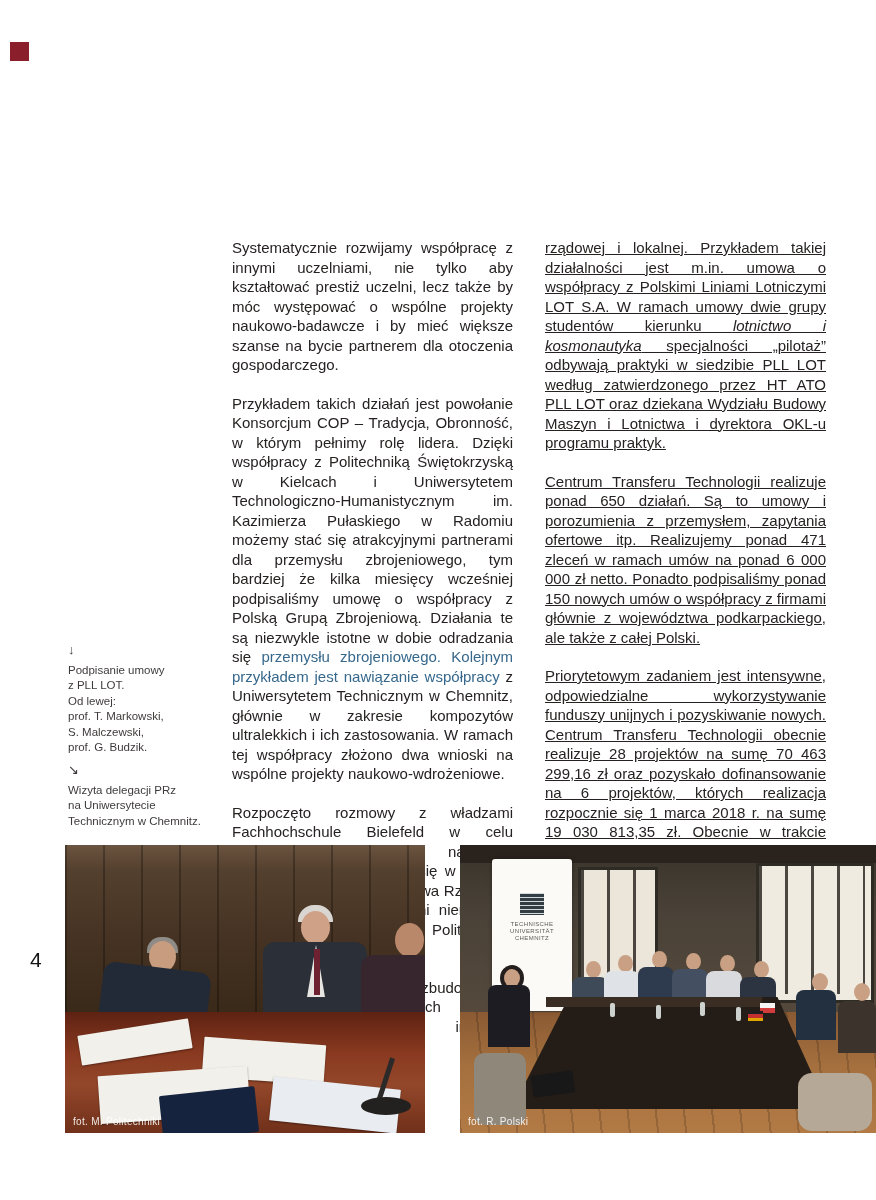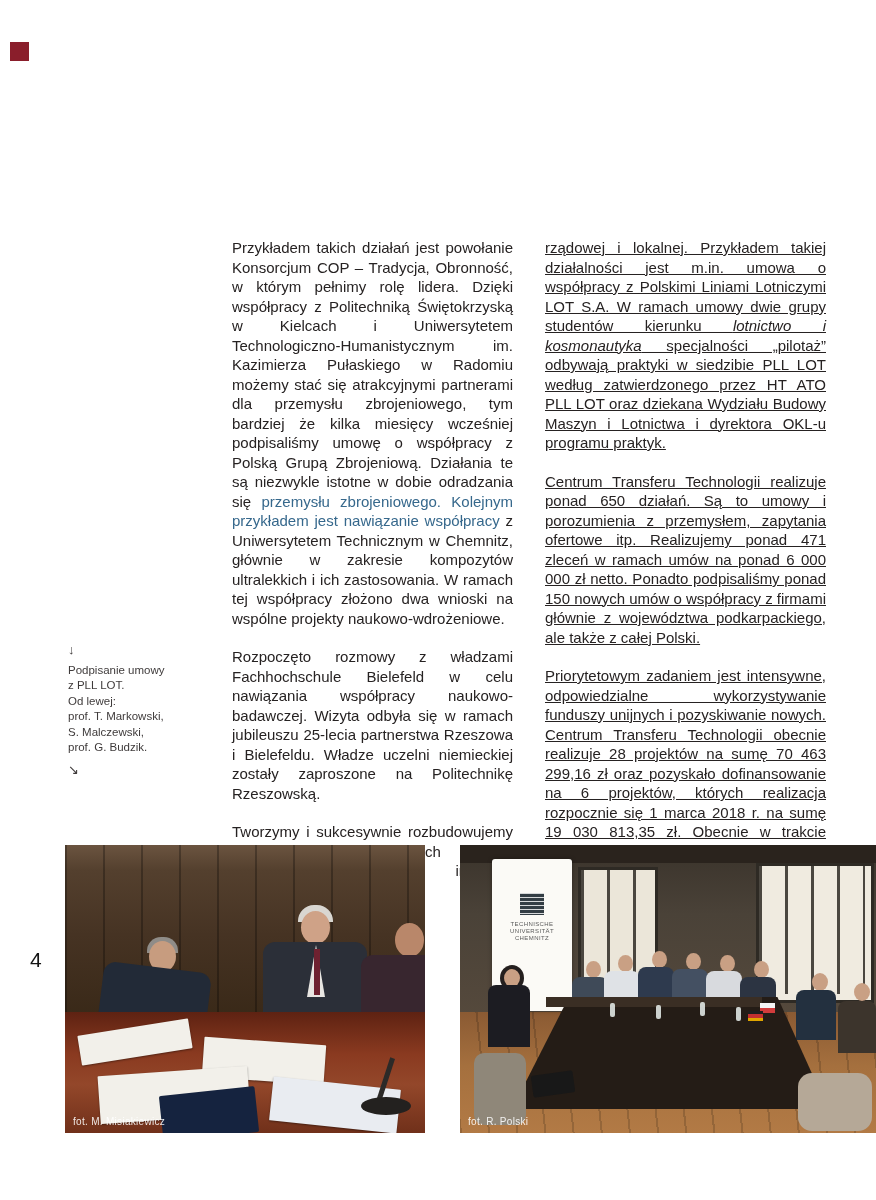--- a/index.html
+++ b/index.html
@@ -128,23 +128,25 @@
 <div class="corner-marker" style="background: rgb(138, 30, 43);"></div>
 
 <div class="page-number">4</div>
 
 <div class="margin-caption" id="caption-1">
   <span class="arrow">↓</span>
   <span class="caption-lines">Podpisanie umowy<br>z PLL LOT.<br>Od lewej:<br>prof. T. Markowski,<br>S. Malczewski,<br>prof. G. Budzik.</span>
 </div>
 <div class="margin-caption" id="caption-2">
   <span class="arrow">↘</span>
+  <span class="caption-lines">Wizyta delegacji PRz<br>na Uniwersytecie<br>Technicznym w Chemnitz.</span>
 </div>
 
 <div class="text-col left" id="col-left">
+    <p><span>Systematycznie rozwijamy współpracę z innymi uczelniami, nie tylko aby kształtować prestiż uczelni, lecz także by móc występować o wspólne projekty naukowo-badawcze i by mieć większe szanse na bycie partnerem dla otoczenia gospodarczego.</span></p>
     <p><span>Przykładem takich działań jest powołanie Konsorcjum COP – Tradycja, Obronność, w którym pełnimy rolę lidera. Dzięki współpracy z Politechniką Świętokrzyską w Kielcach i Uniwersytetem Technologiczno-Humanistycznym im. Kazimierza Pułaskiego w Radomiu możemy stać się atrakcyjnymi partnerami dla przemysłu zbrojeniowego, tym bardziej że kilka miesięcy wcześniej podpisaliśmy umowę o współpracy z Polską Grupą Zbrojeniową. Działania te są niezwykle istotne w dobie odradzania się </span><span class="accent">przemysłu zbrojeniowego. Kolejnym przykładem jest nawiązanie współpracy</span><span> z Uniwersytetem Technicznym w Chemnitz, głównie w zakresie kompozytów ultralekkich i ich zastosowania. W ramach tej współpracy złożono dwa wnioski na wspólne projekty naukowo-wdrożeniowe.</span></p>
     <p><span>Rozpoczęto rozmowy z władzami Fachhochschule Bielefeld w celu nawiązania współpracy naukowo-badawczej. Wizyta odbyła się w ramach jubileuszu 25-lecia partnerstwa Rzeszowa i Bielefeldu. Władze uczelni niemieckiej zostały zaproszone na Politechnikę Rzeszowską.</span></p>
     <p><span>Tworzymy i sukcesywnie rozbudowujemy siatkę firm partnerskich (także międzynarodowych), instytucji wspierających, administracji</span></p>
   </div>
 <div class="text-col right" id="col-right">
     <p><span>rządowej i lokalnej. Przykładem takiej działalności jest m.in. umowa o współpracy z Polskimi Liniami Lotniczymi LOT S.A. W ramach umowy dwie grupy studentów kierunku </span><span class="italic">lotnictwo i kosmonautyka</span><span> specjalności „pilotaż” odbywają praktyki w siedzibie PLL LOT według zatwierdzonego przez HT ATO PLL LOT oraz dziekana Wydziału Budowy Maszyn i Lotnictwa i dyrektora OKL-u programu praktyk.</span></p>
     <p><span>Centrum Transferu Technologii realizuje ponad 650 działań. Są to umowy i porozumienia z przemysłem, zapytania ofertowe itp. Realizujemy ponad 471 zleceń w ramach umów na ponad 6 000 000 zł netto. Ponadto podpisaliśmy ponad 150 nowych umów o współpracy z firmami głównie z województwa podkarpackiego, ale także z całej Polski.</span></p>
     <p><span>Priorytetowym zadaniem jest intensywne, odpowiedzialne wykorzystywanie funduszy unijnych i pozyskiwanie nowych. Centrum Transferu Technologii obecnie realizuje 28 projektów na sumę 70 463 299,16 zł oraz pozyskało dofinansowanie na 6 projektów, których realizacja rozpocznie się 1 marca 2018 r. na sumę 19 030 813,35 zł. Obecnie w trakcie oceny merytorycznej pozostają 3 projekty na sumę 8 286 598,45 zł.</span></p>
     <p><span>W październiku 2016 r. została przygotowana nowa strona internetowa uczelni. Na bieżąco są na niej zamieszczane najważniejsze informacje prezentujące działalność Politechniki. We wrześniu br. zakończono prawie roczną pracę nad uruchomieniem portalu Inżynier od Zaraz.</span></p>
   </div>
@@ -163,21 +165,21 @@
   <div class="head" id="pl-person3-head"></div>
   <div class="body-shape" id="pl-person3-body"></div>
   <div class="table"></div>
   <div class="paper" id="paper-1"></div>
   <div class="paper" id="paper-2"></div>
   <div class="paper" id="paper-3"></div>
   <div class="paper" id="paper-4"></div>
   <div id="folder-1"></div>
   <div id="mic-stem"></div>
   <div id="mic-base"></div>
-  <span class="credit">fot. M. Misiakiewicz</span>
+  <span class="credit">fot. M. Politechniki</span>
 </div>
 
 <div class="photo" id="photo-right">
   <div class="wall"></div>
   <div class="beam"></div>
   <div class="window" id="window-1"></div>
   <div class="mullions" id="window-1m"></div>
   <div class="window" id="window-2"></div>
   <div class="mullions" id="window-2m"></div>
   <div id="banner"></div>

